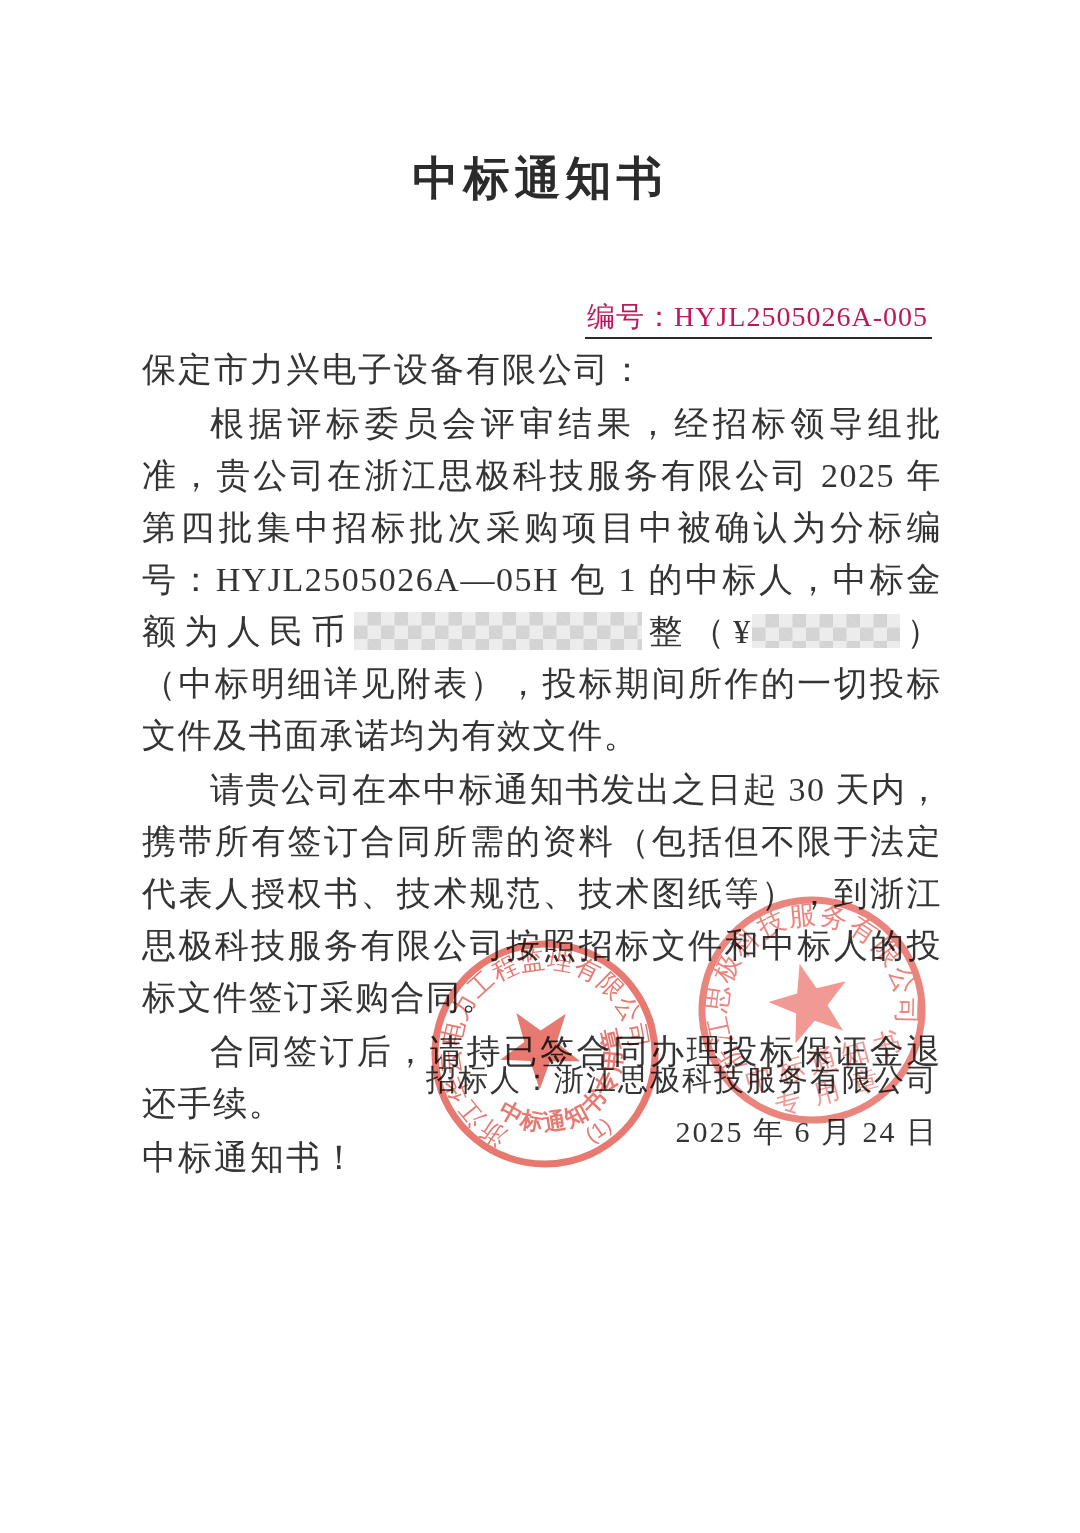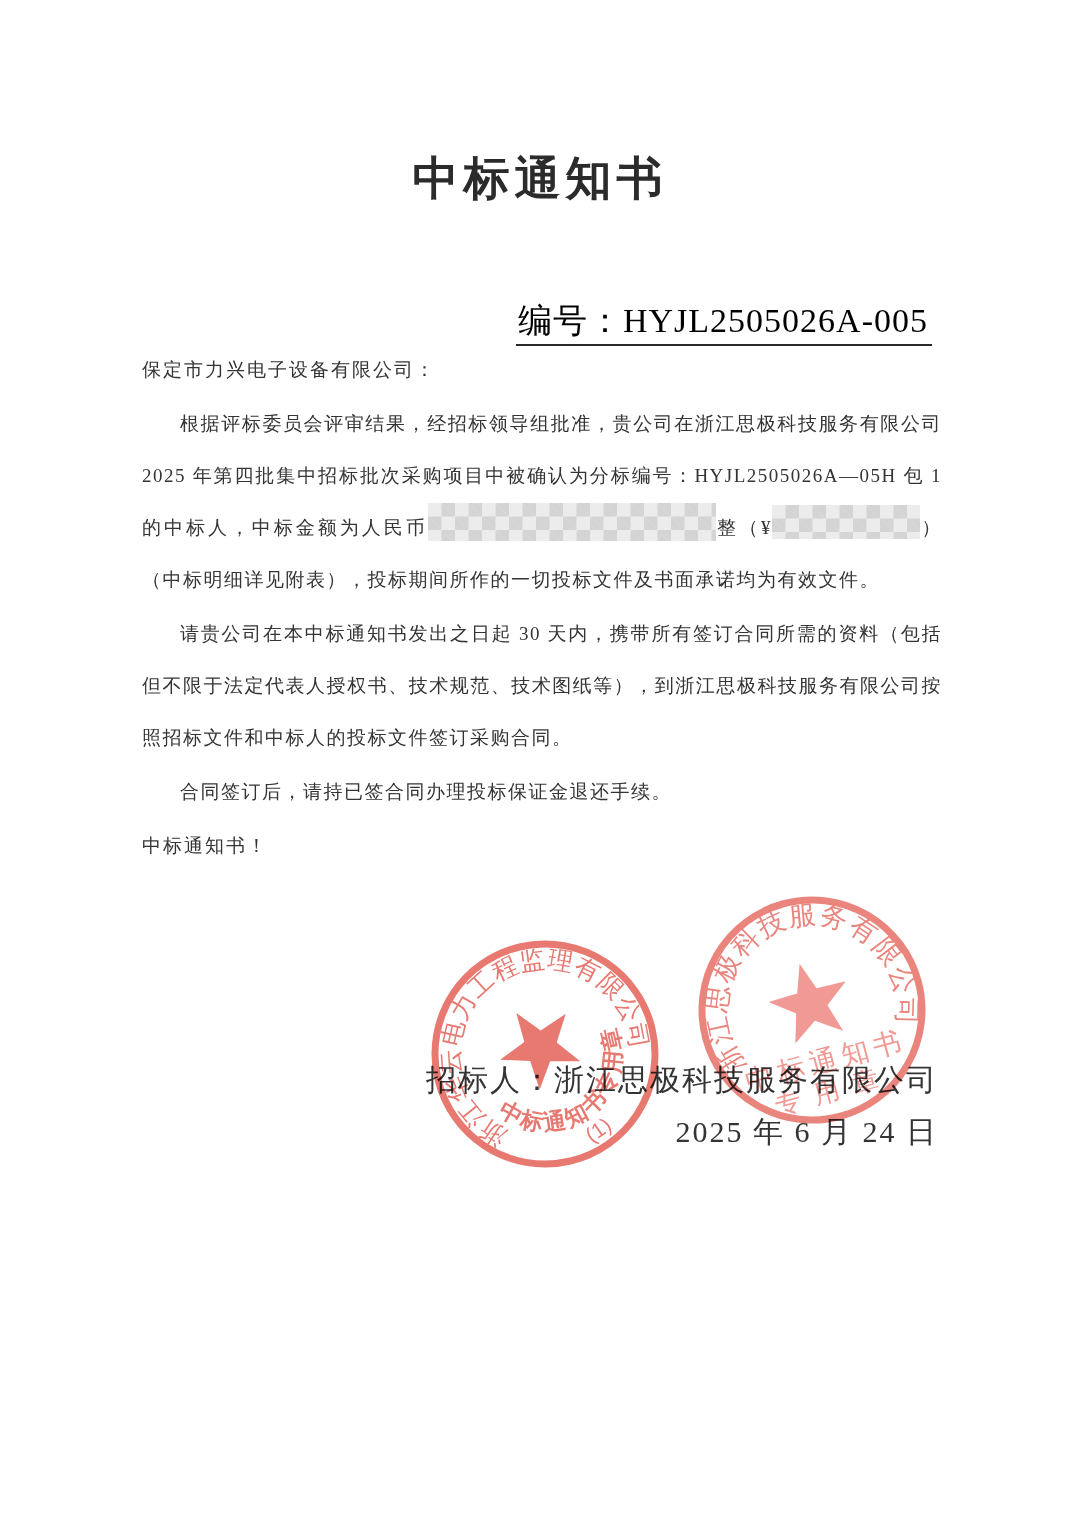--- a/index.html
+++ b/index.html
@@ -21,34 +21,34 @@
     text-align: center;
     font-size: 46px;
     font-weight: bold;
     letter-spacing: 5px;
     color: #2b2b2b;
   }
   .doc-number {
     position: absolute;
     top: 298px;
     right: 148px;
-    font-size: 34px;
-    color: #000000;
+    font-size: 28px;
+    color: #be185d;
   }
   .doc-number-inner {
     border-bottom: 2px solid #2a2a2a;
     padding: 0 4px 5px 2px;
     letter-spacing: 1px;
   }
   .content {
     position: absolute;
     top: 344px;
     left: 142px;
     width: 800px;
-    font-size: 19px;
+    font-size: 34px;
     line-height: 52px;
     text-align: justify;
     color: #343434;
   }
   .recipient { letter-spacing: 2px; }
   .para {
     margin: 2px 0 0 0;
     text-indent: 2em;
     letter-spacing: 1.5px;
   }

